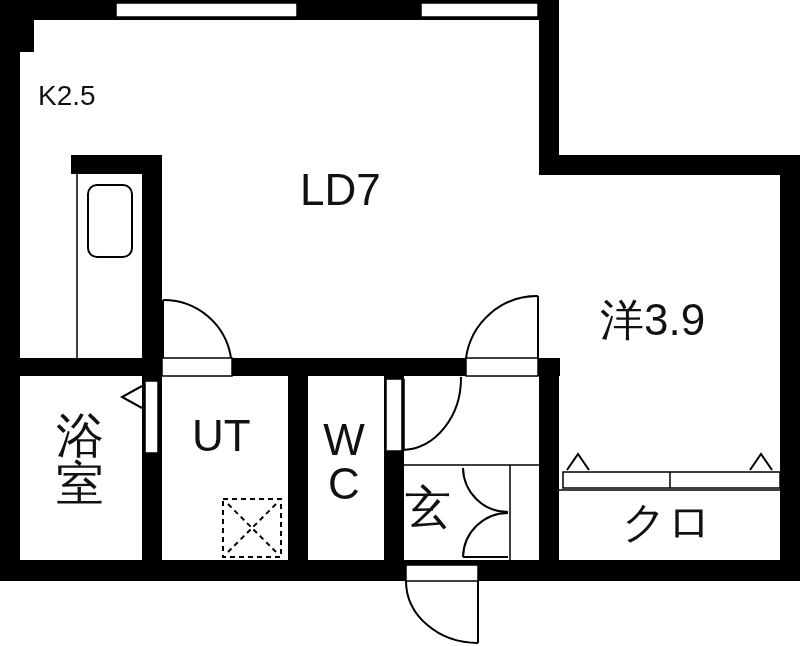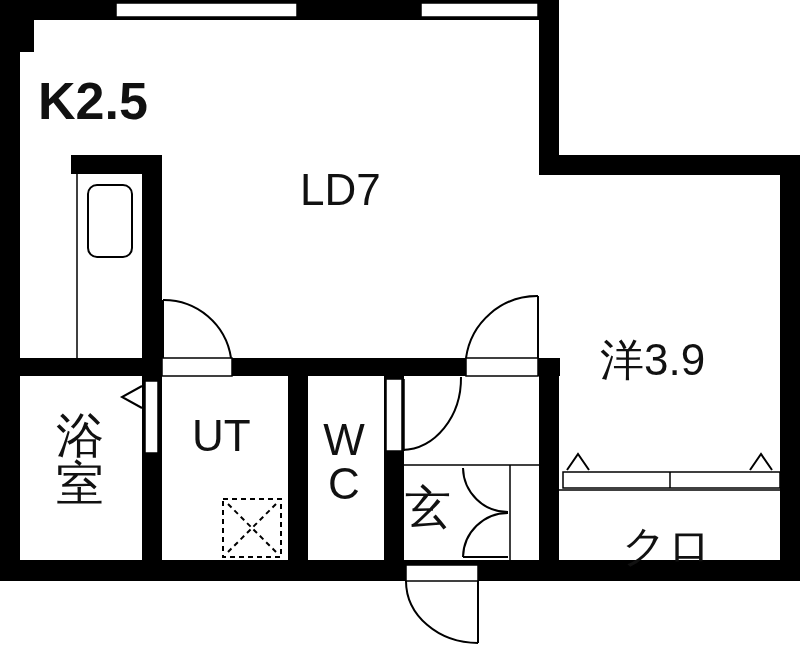--- a/index.html
+++ b/index.html
@@ -111,30 +111,30 @@
 
   <g>
     <rect class="win" x="563" y="472" width="217" height="16"></rect>
     <line class="thin" x1="670" y1="472" x2="670" y2="488"></line>
     <line class="thin" x1="559" y1="490" x2="780" y2="490"></line>
     <path class="line" d="M 567 470 L 578 454 L 589 470"></path>
     <path class="line" d="M 750 470 L 761 454 L 772 470"></path>
   </g>
 </svg>
 
-<div class="label" style="left:38px; top:75px; font-size:52px;font-weight:bold;">K2.5</div>
+<div class="label" style="left:38px; top:82px; font-size:28px;">K2.5</div>
 <div class="label" style="left:300px; top:168px; font-size:44px;">LD7</div>
-<div class="label" style="left:600px; top:298px; font-size:44px;margin-top:40px;">洋3.9</div>
+<div class="label" style="left:600px; top:298px; font-size:44px;">洋3.9</div>
 
 <div class="label vlabel" style="left:52px; top:412px; font-size:48px; width:56px;">
   <span>浴</span>
   <span>室</span>
 </div>
 
 <div class="label" style="left:192px; top:414px; font-size:44px;">UT</div>
 
 <div class="label vlabel" style="left:314px; top:418px; font-size:44px; width:60px;">
   <span>W</span>
   <span>C</span>
 </div>
 
 <div class="label" style="left:405px; top:484px; font-size:46px;">玄</div>
-<div class="label" style="left:622px; top:500px; font-size:44px;margin-top:24px;">クロ</div>
+<div class="label" style="left:622px; top:500px; font-size:44px;">クロ</div>
 
 </body></html>

